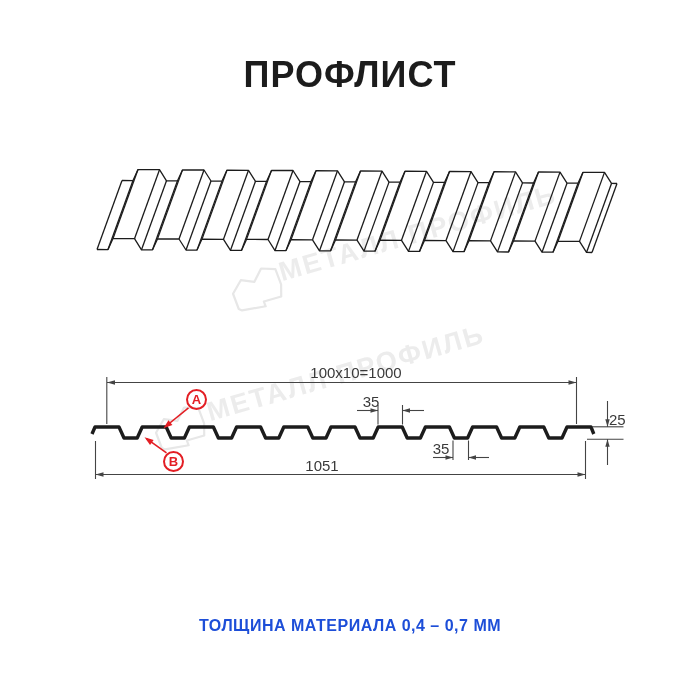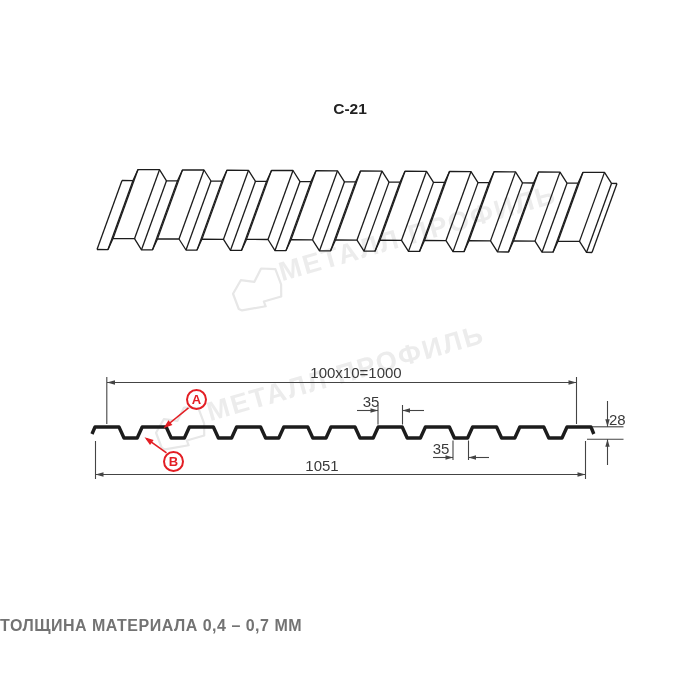--- a/index.html
+++ b/index.html
@@ -2,22 +2,22 @@
 <html><head>
 <meta charset="utf-8">
 <style>
   html,body{margin:0;padding:0;background:#fff;}
   #canvas{position:relative;width:700px;height:700px;background:#fff;overflow:hidden;
           font-family:"Liberation Sans",sans-serif;}
   .abs{position:absolute;}
   #title{left:0;right:0;top:54px;text-align:center;font-size:36px;font-weight:800;
          letter-spacing:1px;color:#1c1c1c;}
   #subtitle{left:0;right:0;top:100px;text-align:center;font-size:15.5px;font-weight:700;color:#222;}
-  #footer-note{left:0;right:0;top:617px;font-size:16px;font-weight:600;
-         letter-spacing:.5px;color:#737373;}
+  #footer-note{left:0;right:0;top:617px;text-align:center;font-size:16px;font-weight:600;
+         letter-spacing:.5px;color:#1d4ed8;}
   .wm-text{font-size:27px;font-weight:700;letter-spacing:2px;color:#ececec;white-space:nowrap;
          transform:rotate(-16deg);transform-origin:0 100%;line-height:32px;}
   #wm-text-1{left:284px;top:256px;}
   #wm-text-2{left:212px;top:396px;}
   .wm-logo{transform:rotate(-10deg);}
   #wm-logo-1{left:225px;top:262px;}
   #wm-logo-2{left:148px;top:401px;}
   .dim-label{font-size:15px;color:#3a3a3a;text-align:center;white-space:nowrap;}
   #dim-top-label{left:296px;top:364px;width:120px;text-align:center;}
   #dim-overall-label{left:297px;top:457px;width:50px;}
@@ -130,27 +130,27 @@
         <polygon points="607.5,439.2 609.7,446.7 605.3,446.7" fill="#444" stroke="none"></polygon>
       </g>
     <g id="gred" stroke="#e31e24" stroke-width="1.6" fill="none">
         <line x1="188.5" y1="407.8" x2="165.5" y2="426.5"></line>
         <polygon points="163.5,428.3 168.49376339102574,420.1961535555978 172.4250568379094,424.99041385667545" fill="#e31e24" stroke="none"></polygon>
         <line x1="166.5" y1="452.8" x2="146.5" y2="438.7"></line>
         <polygon points="144.5,437.2 153.6347252293322,439.877087033438 150.04846681002303,444.9346309581048" fill="#e31e24" stroke="none"></polygon>
       </g>
   </svg>
 
-  <div id="subtitle" class="abs">С-21</div>
+  <h1 id="title" class="abs" style="margin:0">ПРОФЛИСТ</h1>
 
   <span id="dim-top-label" class="abs dim-label">100x10=1000</span>
   <span id="dim-overall-label" class="abs dim-label">1051</span>
   <span id="dim-crest-label" class="abs dim-label">35</span>
   <span id="dim-valley-label" class="abs dim-label">35</span>
-  <span id="dim-height-label" class="abs dim-label">28</span>
+  <span id="dim-height-label" class="abs dim-label">25</span>
 
   <div id="marker-a" class="abs marker-circle">
     <span>А</span>
   </div>
   <div id="marker-b" class="abs marker-circle">
     <span>В</span>
   </div>
 
   <div id="footer-note" class="abs">ТОЛЩИНА МАТЕРИАЛА 0,4 – 0,7 ММ</div>
 </div>

